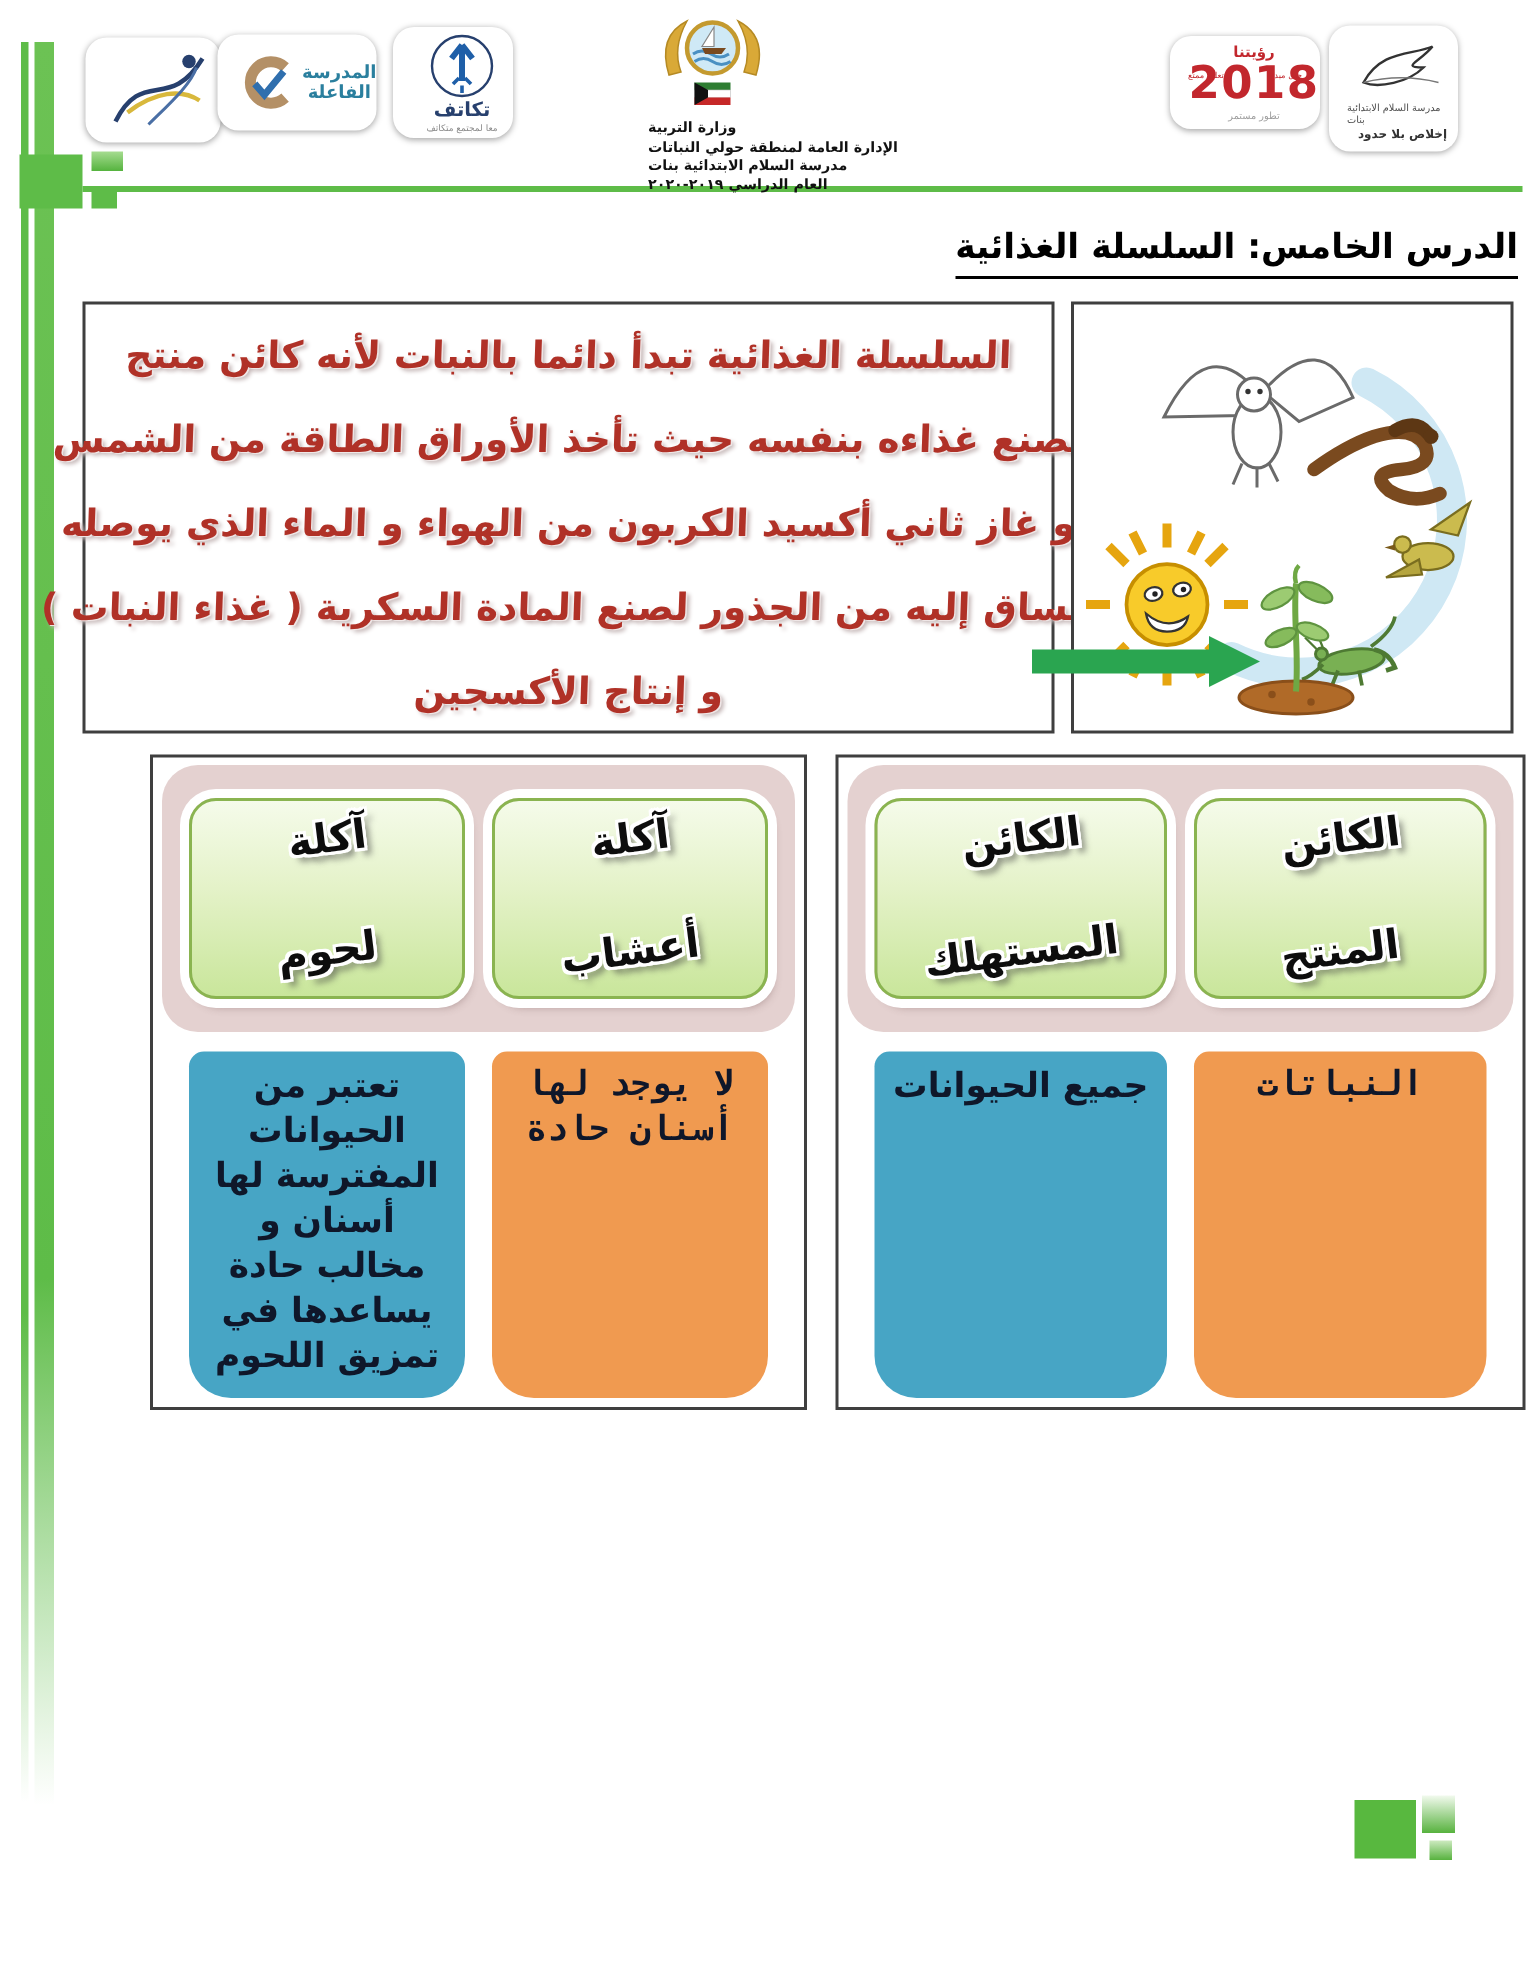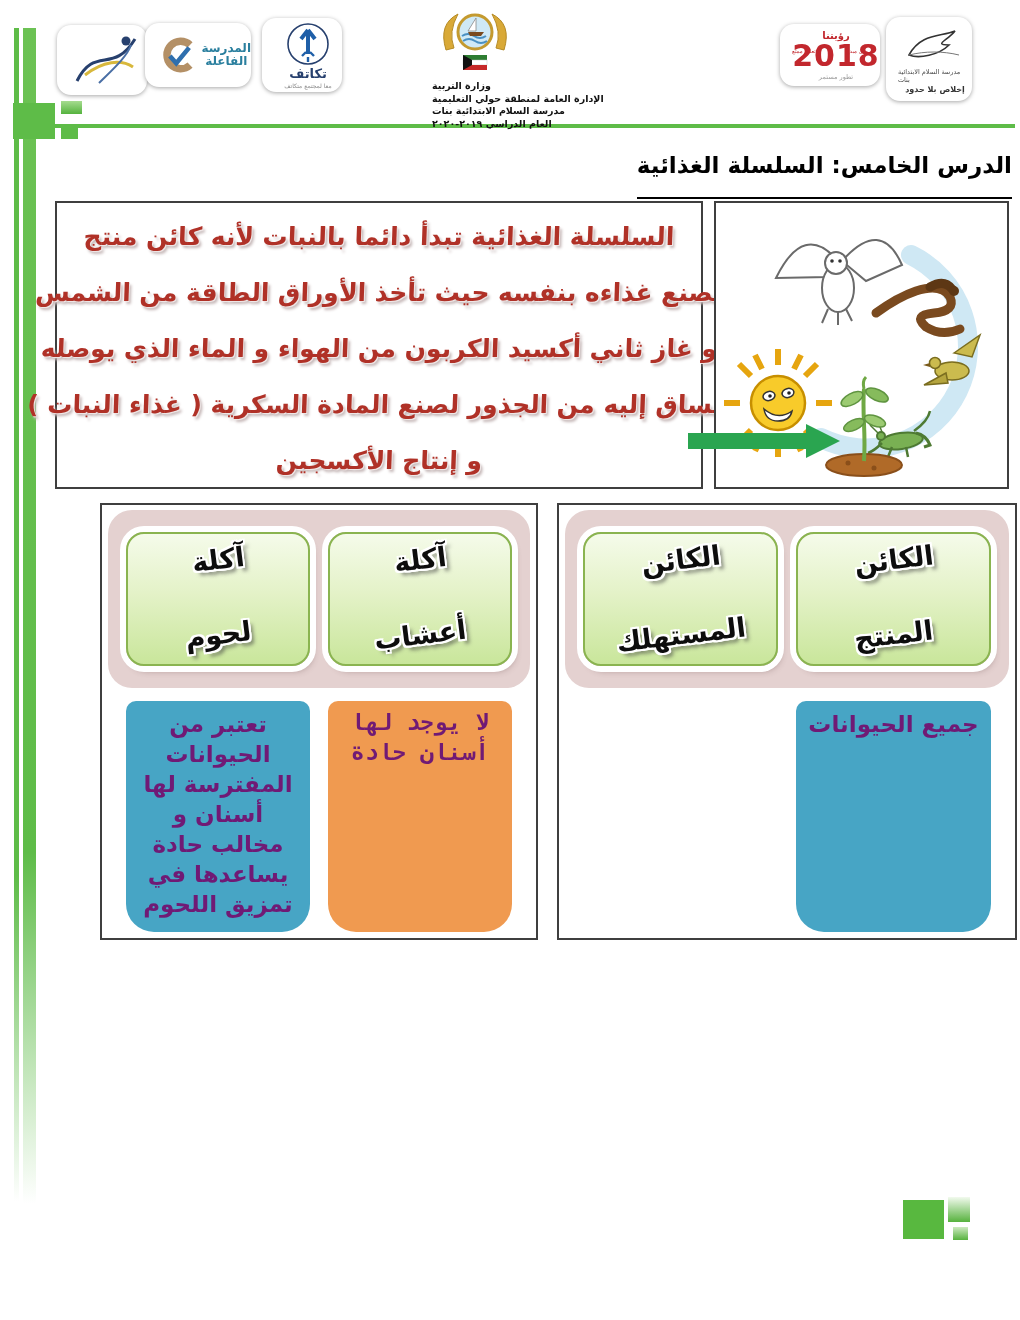--- a/index.html
+++ b/index.html
@@ -41,21 +41,21 @@
   .t5 .s-l1 { color:#4a4a4a; font-size:6.5px; margin-top:1px; }
   .t5 .s-l2 { color:#333; font-size:8px; font-weight:bold; margin-top:1px;text-align:right; }
 
   
   .emblem-wrap { left:432px; top:8px; width:165px; text-align:left; }
   .ministry { margin-top:2px; }
   .ministry div { font-size:9.5px; font-weight:bold; color:#111; line-height:12.5px; white-space:nowrap; }
 
   
   .lesson-title { right:8px; top:152px; font-size:23px; font-weight:bold; color:#000;
-                  border-bottom:2.5px solid #000; padding-bottom:19px; direction:rtl; }
+                  border-bottom:2.5px solid #000; padding-bottom:6px; direction:rtl; }
 
   
   .intro-box { left:55px; top:201px; width:648px; height:288px; border:2.5px solid #3f3f3f;
                padding-top:5px; direction:rtl; }
   .intro-line { height:56px; display:flex; align-items:center; justify-content:center;
                 font-size:25px; font-weight:bold; color:#b03127; white-space:nowrap;
                 text-shadow:1px 1px 0 #efe6e6, 2.5px 2.5px 3px #c4b6b6;
                 transform:skewX(-2deg); }
 
   
@@ -77,21 +77,21 @@
                 display:flex; flex-direction:column; justify-content:space-between;
                 align-items:center; padding:10px 4px 14px; }
   .gc-line { display:inline-block; transform:rotate(-7deg); direction:rtl;
              font-size:27px; font-weight:bold; color:#0d0d0d;
              text-shadow:-2px -2px 0 #fff, 2px -2px 0 #fff, -2px 2px 0 #fff, 2px 2px 0 #fff,
                          -2px 0 0 #fff, 2px 0 0 #fff, 0 -2px 0 #fff, 0 2px 0 #fff,
                          4px 5px 4px rgba(60,60,60,.55); }
   .bodies { position:absolute; left:6px; right:6px; top:196px; bottom:6px;
             display:grid; grid-template-columns:1fr 1fr; direction:rtl;
             gap:18px; padding:0 18px; }
-  .body-cell { border-radius:10px 10px 28px 28px; color:#701a75; font-weight:bold;
+  .body-cell { border-radius:10px 10px 28px 28px; color:#0f172a; font-weight:bold;
                font-size:23px; line-height:30px; text-align:center; direction:rtl;
                padding:8px 10px 12px; }
   .c-orange { background:#f09a50;font-family:Liberation Mono, monospace; }
   .c-blue   { background:#47a5c5; }
 </style>
 </head>
 <body>
 
 <div class="abs v-thin"></div>
 <div class="abs v-thick"></div>
@@ -159,21 +159,21 @@
     <path d="M31 33 q 6 -4 12 0 q 6 4 12 0" stroke="#4a90c2" stroke-width="2" fill="none"></path>
     <path d="M36 24 h 16 l -3 4 h -11 Z" fill="#7a4a1f"></path>
     <path d="M44 10 L 44 23 L 36 23 Z" fill="#ffffff" stroke="#888" stroke-width="0.8"></path>
     <rect x="31" y="47" width="24" height="5" fill="#2e7d32"></rect>
     <rect x="31" y="52" width="24" height="5" fill="#ffffff" stroke="#bbb" stroke-width="0.4"></rect>
     <rect x="31" y="57" width="24" height="5" fill="#c62828"></rect>
     <path d="M31 47 L 40 52 L 40 57 L 31 62 Z" fill="#111"></path>
   </svg>
   <div class="ministry">
     <div>وزارة التربية</div>
-    <div>الإدارة العامة لمنطقة حولي التعليمية</div>
+    <div>الإدارة العامة لمنطقة حولي النباتات</div>
     <div>مدرسة السلام الابتدائية بنات</div>
     <div>العام الدراسي ٢٠١٩-٢٠٢٠</div>
   </div>
 </div>
 
 <div class="abs lesson-title">الدرس الخامس: السلسلة الغذائية</div>
 
 <div class="abs intro-box">
   <div class="intro-line">السلسلة الغذائية تبدأ دائما بالنبات لأنه كائن منتج</div>
   <div class="intro-line">يصنع غذاءه بنفسه حيث تأخذ الأوراق الطاقة من الشمس</div>
@@ -272,15 +272,16 @@
     <div class="green-cell">
       <span class="gc-line">الكائن</span>
       <span class="gc-line">المنتج</span>
     </div>
     <div class="green-cell">
       <span class="gc-line">الكائن</span>
       <span class="gc-line">المستهلك</span>
     </div>
   </div>
   <div class="bodies">
+    <div class="body-cell c-orange">النباتات</div>
     <div class="body-cell c-blue">جميع الحيوانات</div>
   </div>
 </div>
 
 </body></html>

